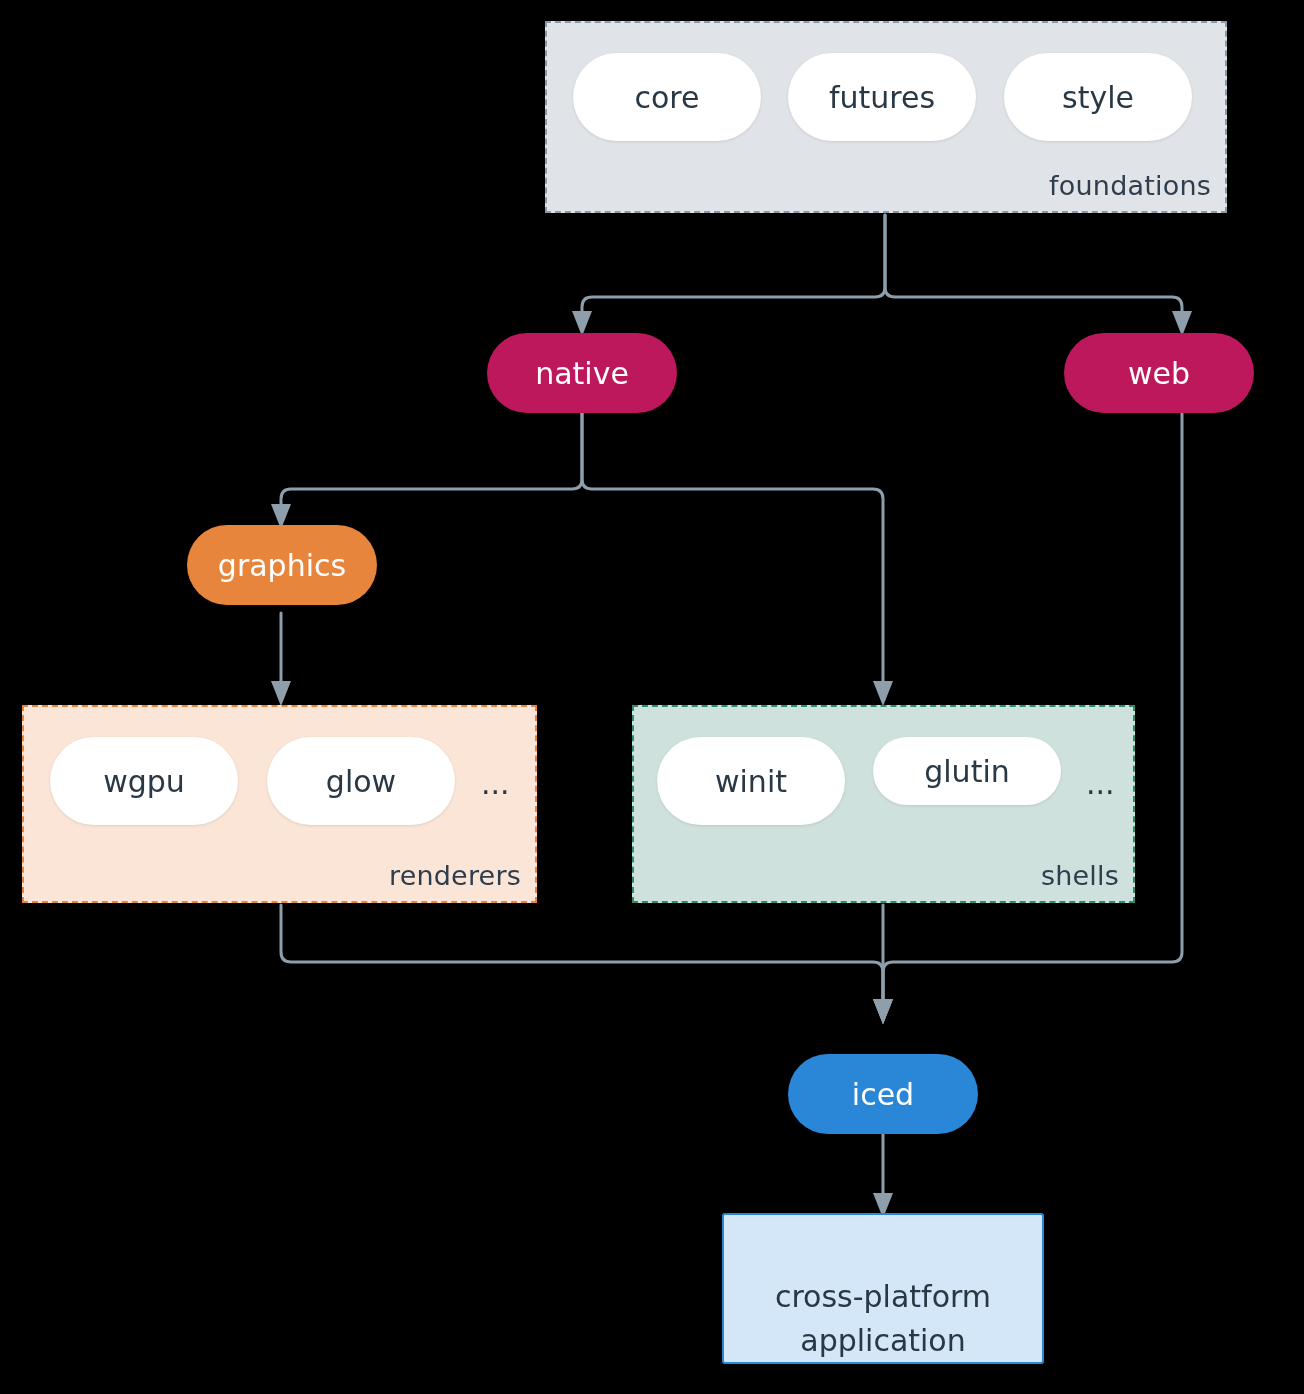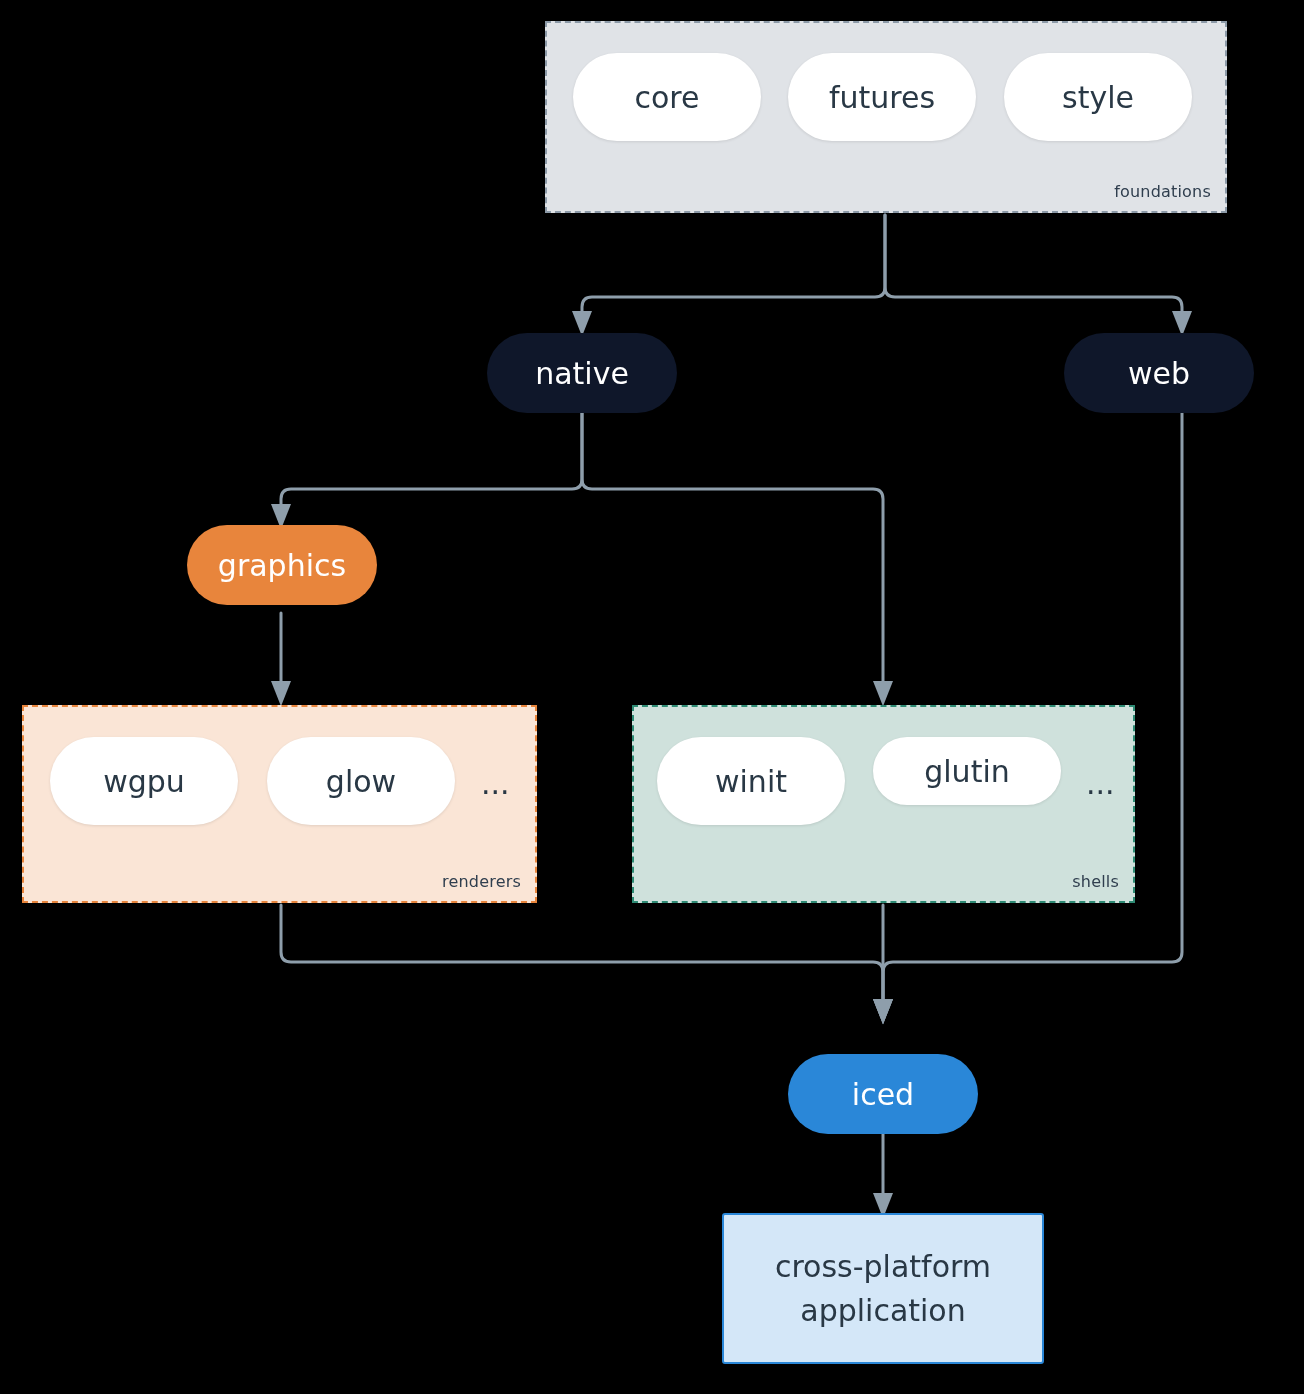--- a/index.html
+++ b/index.html
@@ -28,21 +28,21 @@
 
   
   .cluster {
     position: absolute;
     box-sizing: border-box;
   }
   .cluster-label {
     position: absolute;
     right: 14px;
     bottom: 10px;
-    font-size: 16px;
+    font-size: 27px;
     color: #2f3e4e;
     letter-spacing: 0.2px;
     white-space: nowrap;
   }
   .cluster-foundations {
     left: 545px; top: 21px; width: 682px; height: 192px;
     background: #e0e3e7;
     border: 2px dashed #8c9aa8;
   }
   .cluster-renderers {
@@ -74,21 +74,21 @@
   .stage {
     position: absolute;
     box-sizing: border-box;
     border-radius: 44px;
     display: flex;
     align-items: center;
     justify-content: center;
     font-size: 30px;
     color: #ffffff;
   }
-  .stage-purple { background: #0f172a; }
+  .stage-purple { background: #be185d; }
   .stage-orange { background: #e8853c; }
   .stage-blue   { background: #2a87d8; }
 
   
   .ellipsis {
     position: absolute;
     font-size: 30px;
     color: #293845;
     line-height: 1;
   }
@@ -197,18 +197,18 @@
   <div class="pill" style="left:873px; top:737px; width:188px; height:68px;">
     <span>glutin</span>
   </div>
 
   <span class="ellipsis" style="left:1086px; top:769px;">...</span>
 
   <div class="stage stage-blue" style="left:788px; top:1054px; width:190px; height:80px;">
     <span>iced</span>
   </div>
 
-  <div class="app-box" style="left:722px; top:1213px; width:322px; height:151px;">
+  <div class="app-box" style="left:722px; top:1213px; width:322px; height:151px;justify-content:flex-end;">
     <span>cross-platform</span>
     <span>application</span>
   </div>
 
 </div>
 
 </body></html>

